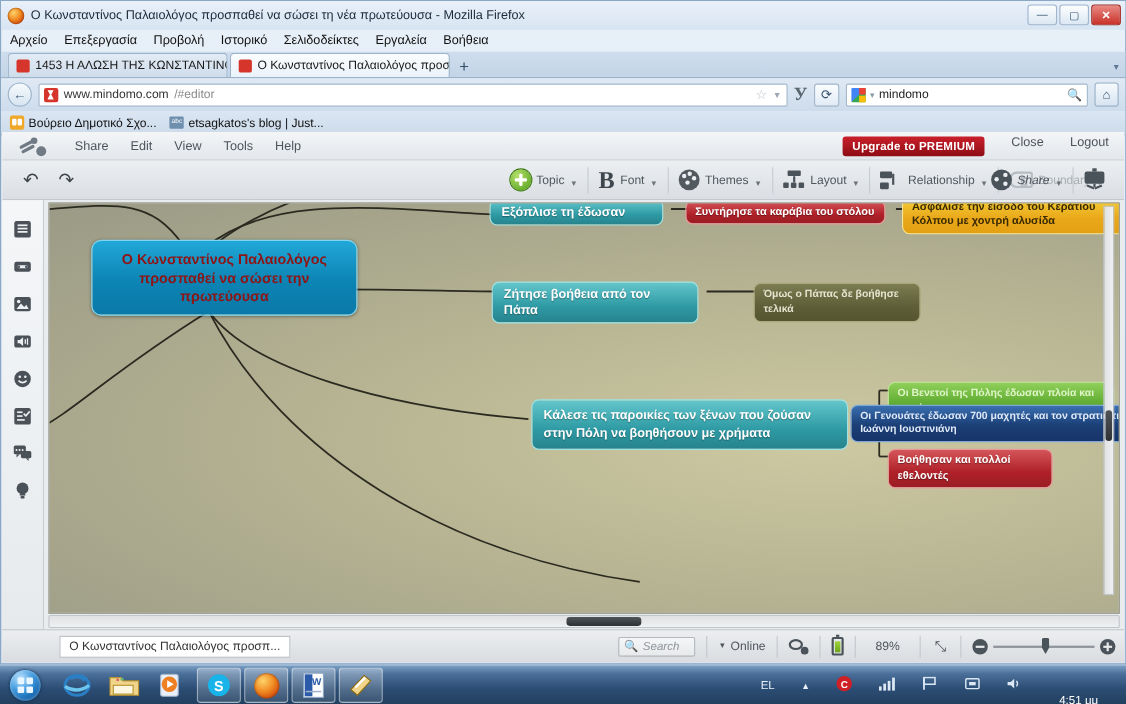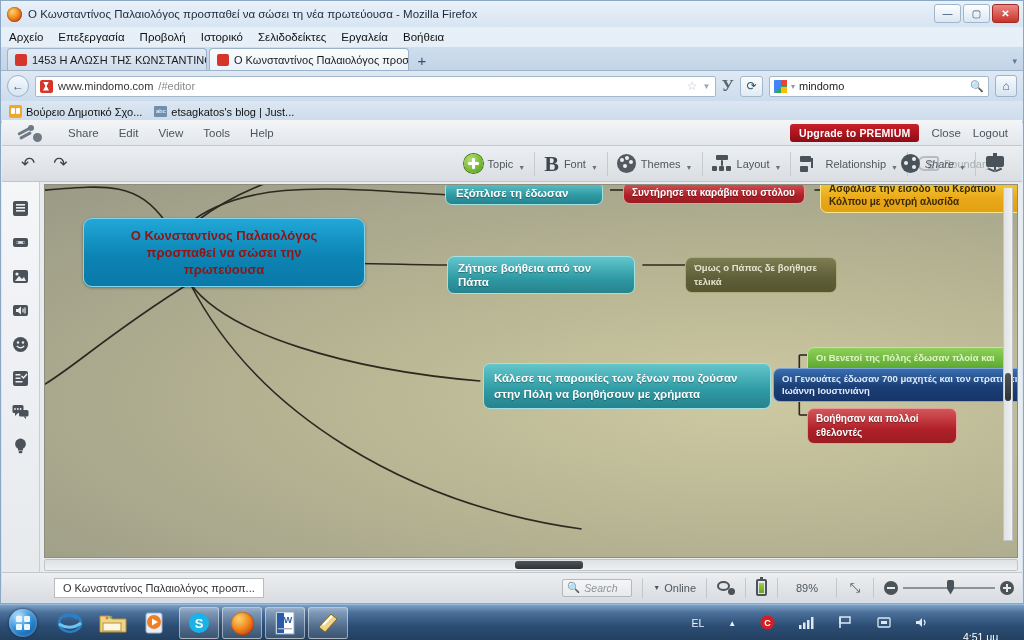--- a/index.html
+++ b/index.html
@@ -93,21 +93,21 @@
   #app { position:absolute; left:1px; right:1px; top:119px; bottom:1px; background:#eef1f4; overflow:hidden;}
   #appmenu { height:26px; background:linear-gradient(#f3f5f7,#e3e7eb); border-bottom:1px solid #c3c9ce;
     display:flex; align-items:center; padding-left:14px; gap:20px; position:relative;}
   #appmenu .mi { font-size:11.5px; color:#4c555d; }
   #logo { width:28px;height:20px; position:relative; flex:none; margin-right:4px;}
   #logo .c1,#logo .c2 { position:absolute; border-radius:50%; background:#6f7a84; }
   #logo .c1{ width:9px;height:9px; right:2px; bottom:1px;}
   #logo .c2{ width:6px;height:6px; right:10px; top:2px; }
   #logo .bar{position:absolute;left:1px;top:6px;width:17px;height:3px;background:#6f7a84;transform:rotate(-28deg);border-radius:2px;}
   #logo .bar2{position:absolute;left:3px;top:11px;width:13px;height:3px;background:#6f7a84;transform:rotate(-28deg);border-radius:2px;}
-  #appmenu .right { position:absolute; right:14px; display:flex; align-items:center; gap:12px;}
+  #appmenu .right { position:absolute; right:14px; display:flex; align-items:flex-start; gap:24px;}
   #upgrade { background:linear-gradient(#c9202a,#8e0b14); color:#fff; font-weight:bold; font-size:10.5px;
     padding:3px 9px; border-radius:3px; letter-spacing:.2px; }
   #appmenu .right .lk { font-size:11.5px; color:#4c555d; }
   
   #toolbar { height:36px; background:linear-gradient(#eceff2,#dadee2); border-bottom:1px solid #bfc5ca;
     display:flex; align-items:center; padding:0 10px; gap:0; position:relative;}
   .tb { display:flex;align-items:center;gap:5px;padding:0 9px;height:34px; }
   .tb .lbl { font-size:11px;color:#4f575e; }
   .tb .lbl.dim { color:#a8aeb3; }
   .caret { font-size:7px;color:#6b7278; margin-top:7px; }
@@ -158,21 +158,21 @@
   .rico { width:20px;height:20px; color:#4a5158; display:flex;align-items:center;justify-content:center;font-size:15px;}
   .rico svg { display:block; }
   #canvaswrap { flex:1; position:relative; overflow:hidden; background:#e9ecef; padding:2px 2px 0 2px;}
   #canvas { position:absolute; left:4px; right:4px; top:2px; bottom:14px;
     background:radial-gradient(ellipse at 72% 58%, #cdc9a2 0%, #b9b694 40%, #9a9a86 100%);
     border:1px solid #8e8e7e; overflow:hidden;}
   #canvas svg.links { position:absolute; left:0; top:0; width:100%; height:100%; }
   .node { position:absolute; border-radius:7px; padding:4px 10px; line-height:14px;
     font-weight:bold; font-size:11.5px; white-space:pre-line; }
   .node.central {
-    left:38px; top:33px; width:282px; text-align:center; color:#8f1414; font-size:13px; line-height:17px;
+    left:38px; top:33px; width:242px; text-align:center; color:#8f1414; font-size:13px; line-height:17px;
     background:linear-gradient(#21a8d8,#0c84b4 55%,#0a79a8);
     border:1px solid #7fd4ef; border-radius:9px; padding:8px 10px;
     box-shadow:0 1px 3px rgba(0,0,0,.35);
   }
   .node.teal { background:linear-gradient(#63c6cb,#2e9aa4 60%,#27838d); border:1px solid #9fe2e4; color:#fff;
     text-shadow:0 1px 1px rgba(0,0,0,.35); }
   .node.red { background:linear-gradient(#d4565a,#b02028 60%,#9a1d24); border:1px solid #e89a9c; color:#fff;
     text-shadow:0 1px 1px rgba(0,0,0,.4); font-size:10px;}
   .node.pinkbig { background:linear-gradient(#e3898c,#c05a5f 55%,#b04c52); border:1px solid #edb4b6; color:#fff;
     text-shadow:0 1px 1px rgba(0,0,0,.35); font-size:12px; line-height:16px;}

